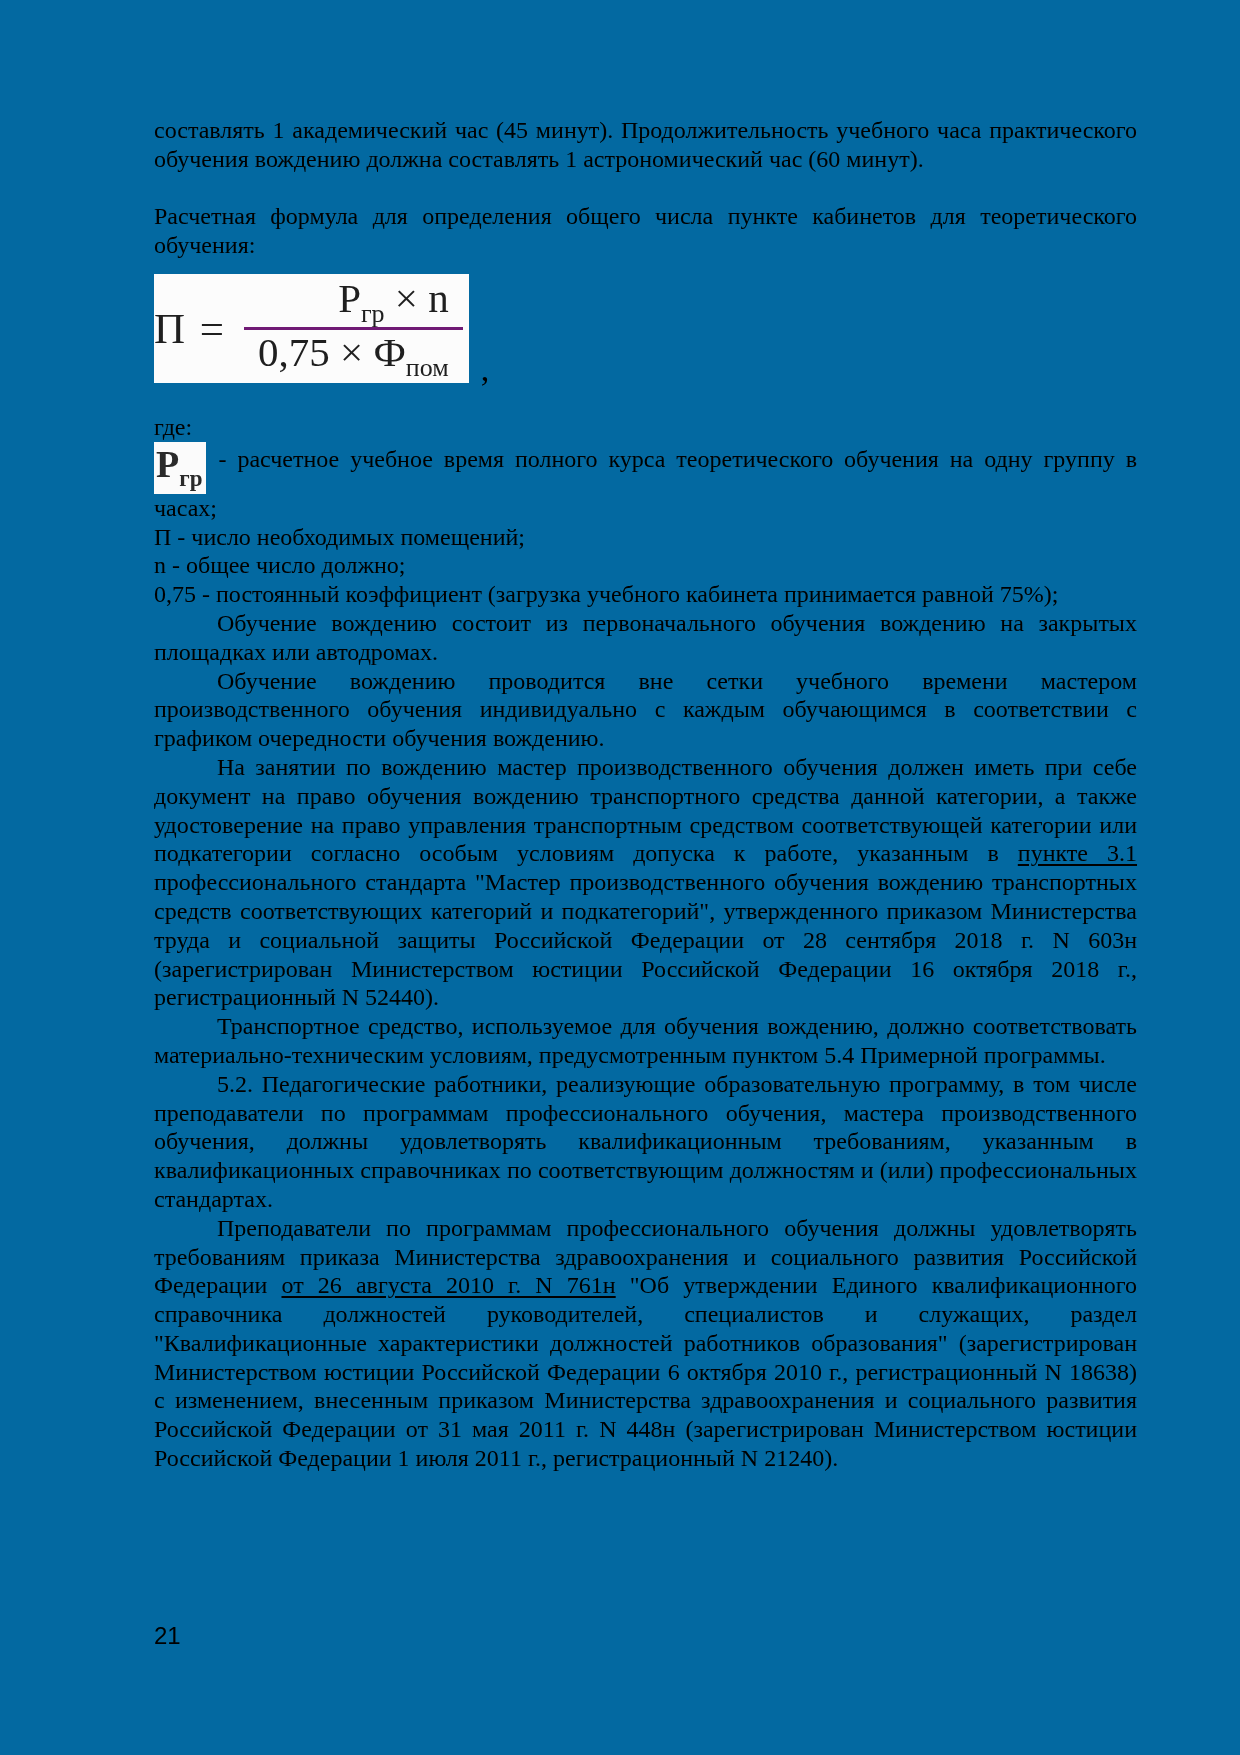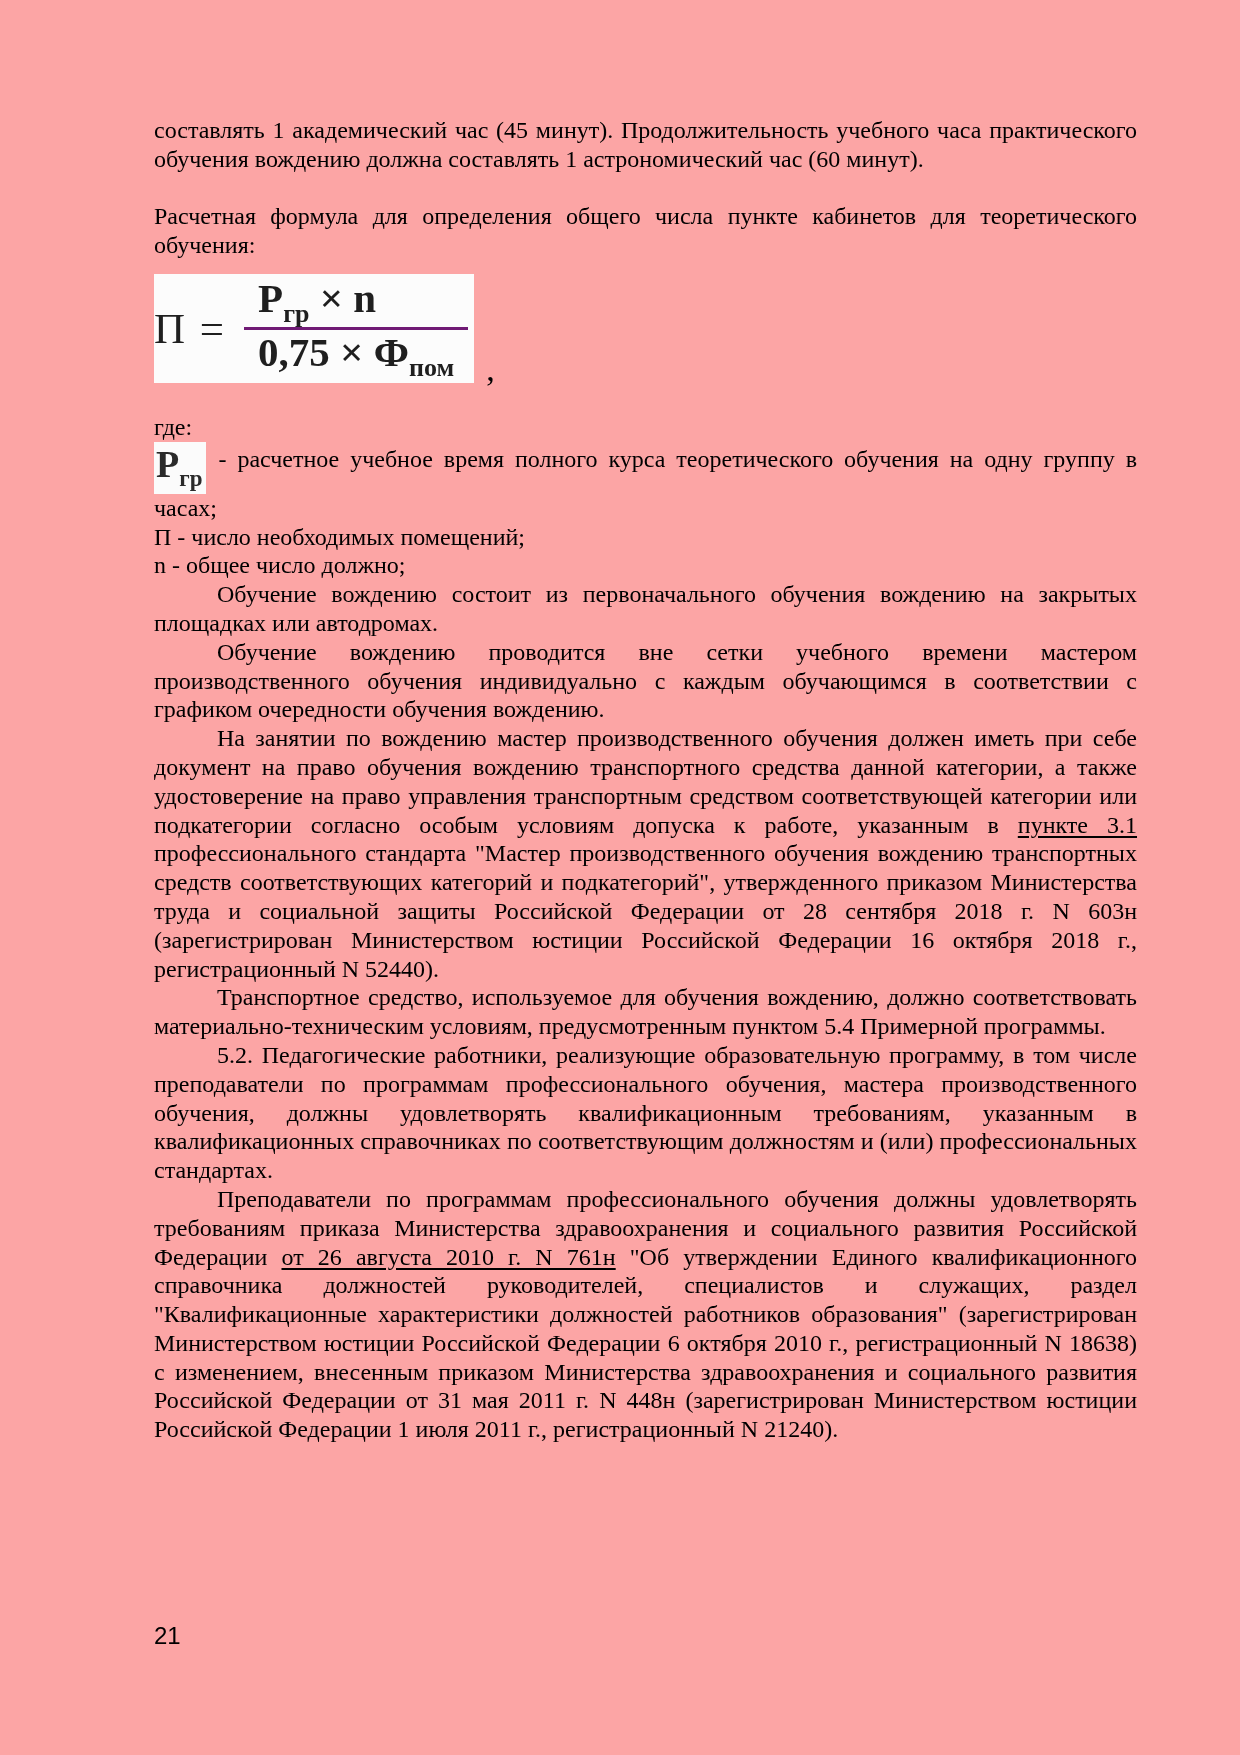--- a/index.html
+++ b/index.html
@@ -6,21 +6,21 @@
     margin: 0;
     padding: 0;
     background: #ffffff;
   }
   * { box-sizing: border-box; }
 
   .page {
     position: relative;
     width: 1240px;
     height: 1755px;
-    background: #fca5a5;
+    background: #0369a1;
     overflow: hidden;
     font-family: "Liberation Serif", "DejaVu Serif", serif;
     color: #000000;
   }
 
   .textblock {
     position: absolute;
     left: 154px;
     top: 116px;
     width: 983px;
@@ -61,23 +61,22 @@
   }
   .f-lhs {
     font-size: 43px;
     line-height: 1;
     letter-spacing: 2px;
     margin-right: 10px;
   }
   .f-frac {
     display: inline-flex;
     flex-direction: column;
-    align-items: flex-start;
+    align-items: flex-end;
     margin-left: 8px;
-    font-weight: bold;
   }
   .f-num, .f-den {
     font-size: 41px;
     line-height: 1.12;
     padding: 0 14px;
     white-space: nowrap;
   }
   .f-den { border-top: 3px solid #701a75; }
   .f-sub {
     font-size: 26px;
@@ -146,20 +145,21 @@
     </div>
 
     <p>где:</p>
 
     <p><span class="ifx ifx-pgr"><span>P</span><span class="f-sub">гр</span></span><span>- расчетное учебное время полного курса теоретического обучения на одну группу в часах;</span></p>
 
     <p>П - число необходимых помещений;</p>
 
     <p>n - общее число должно;</p>
 
+    <p>0,75 - постоянный коэффициент (загрузка учебного кабинета принимается равной 75%);</p>
 
 
     <p class="ind">Обучение вождению состоит из первоначального обучения вождению на закрытых площадках или автодромах.</p>
 
     <p class="ind">Обучение вождению проводится вне сетки учебного времени мастером производственного обучения индивидуально с каждым обучающимся в соответствии с графиком очередности обучения вождению.</p>
 
     <p class="ind"><span>На занятии по вождению мастер производственного обучения должен иметь при себе документ на право обучения вождению транспортного средства данной категории, а также удостоверение на право управления транспортным средством соответствующей категории или подкатегории согласно особым условиям допуска к работе, указанным в </span><span class="doclink">пункте 3.1</span><span> профессионального стандарта "Мастер производственного обучения вождению транспортных средств соответствующих категорий и подкатегорий", утвержденного приказом Министерства труда и социальной защиты Российской Федерации от 28 сентября 2018 г. N 603н (зарегистрирован Министерством юстиции Российской Федерации 16 октября 2018 г., регистрационный N 52440).</span></p>
 
     <p class="ind">Транспортное средство, используемое для обучения вождению, должно соответствовать материально-техническим условиям, предусмотренным пунктом 5.4 Примерной программы.</p>
 

